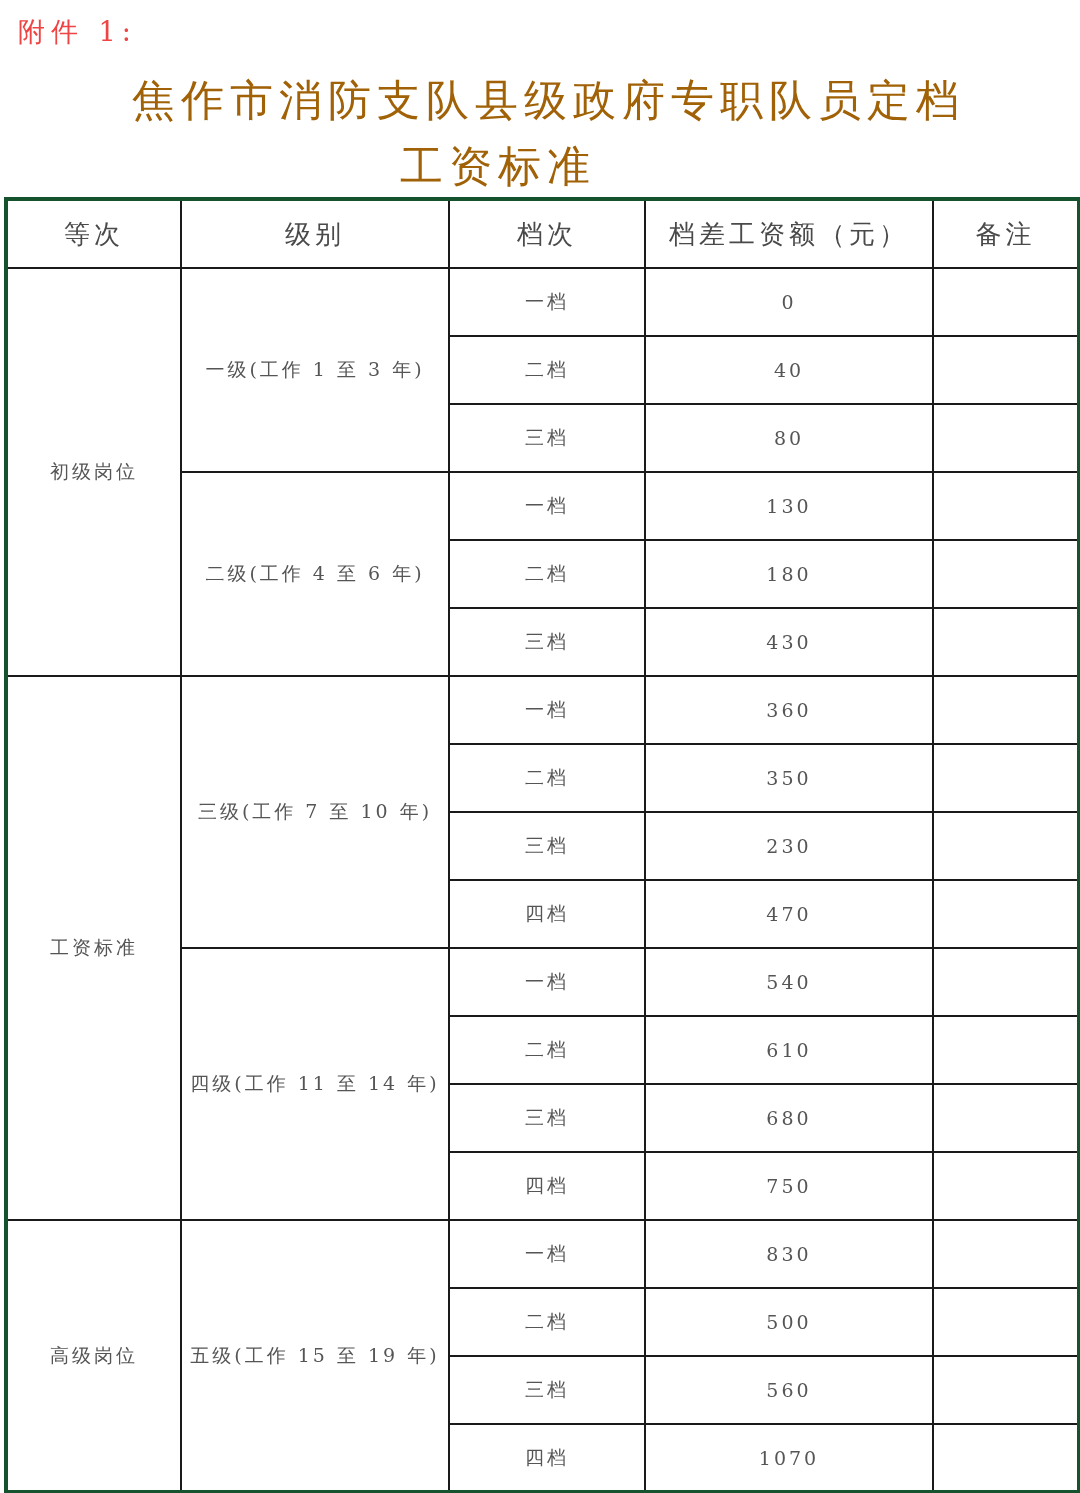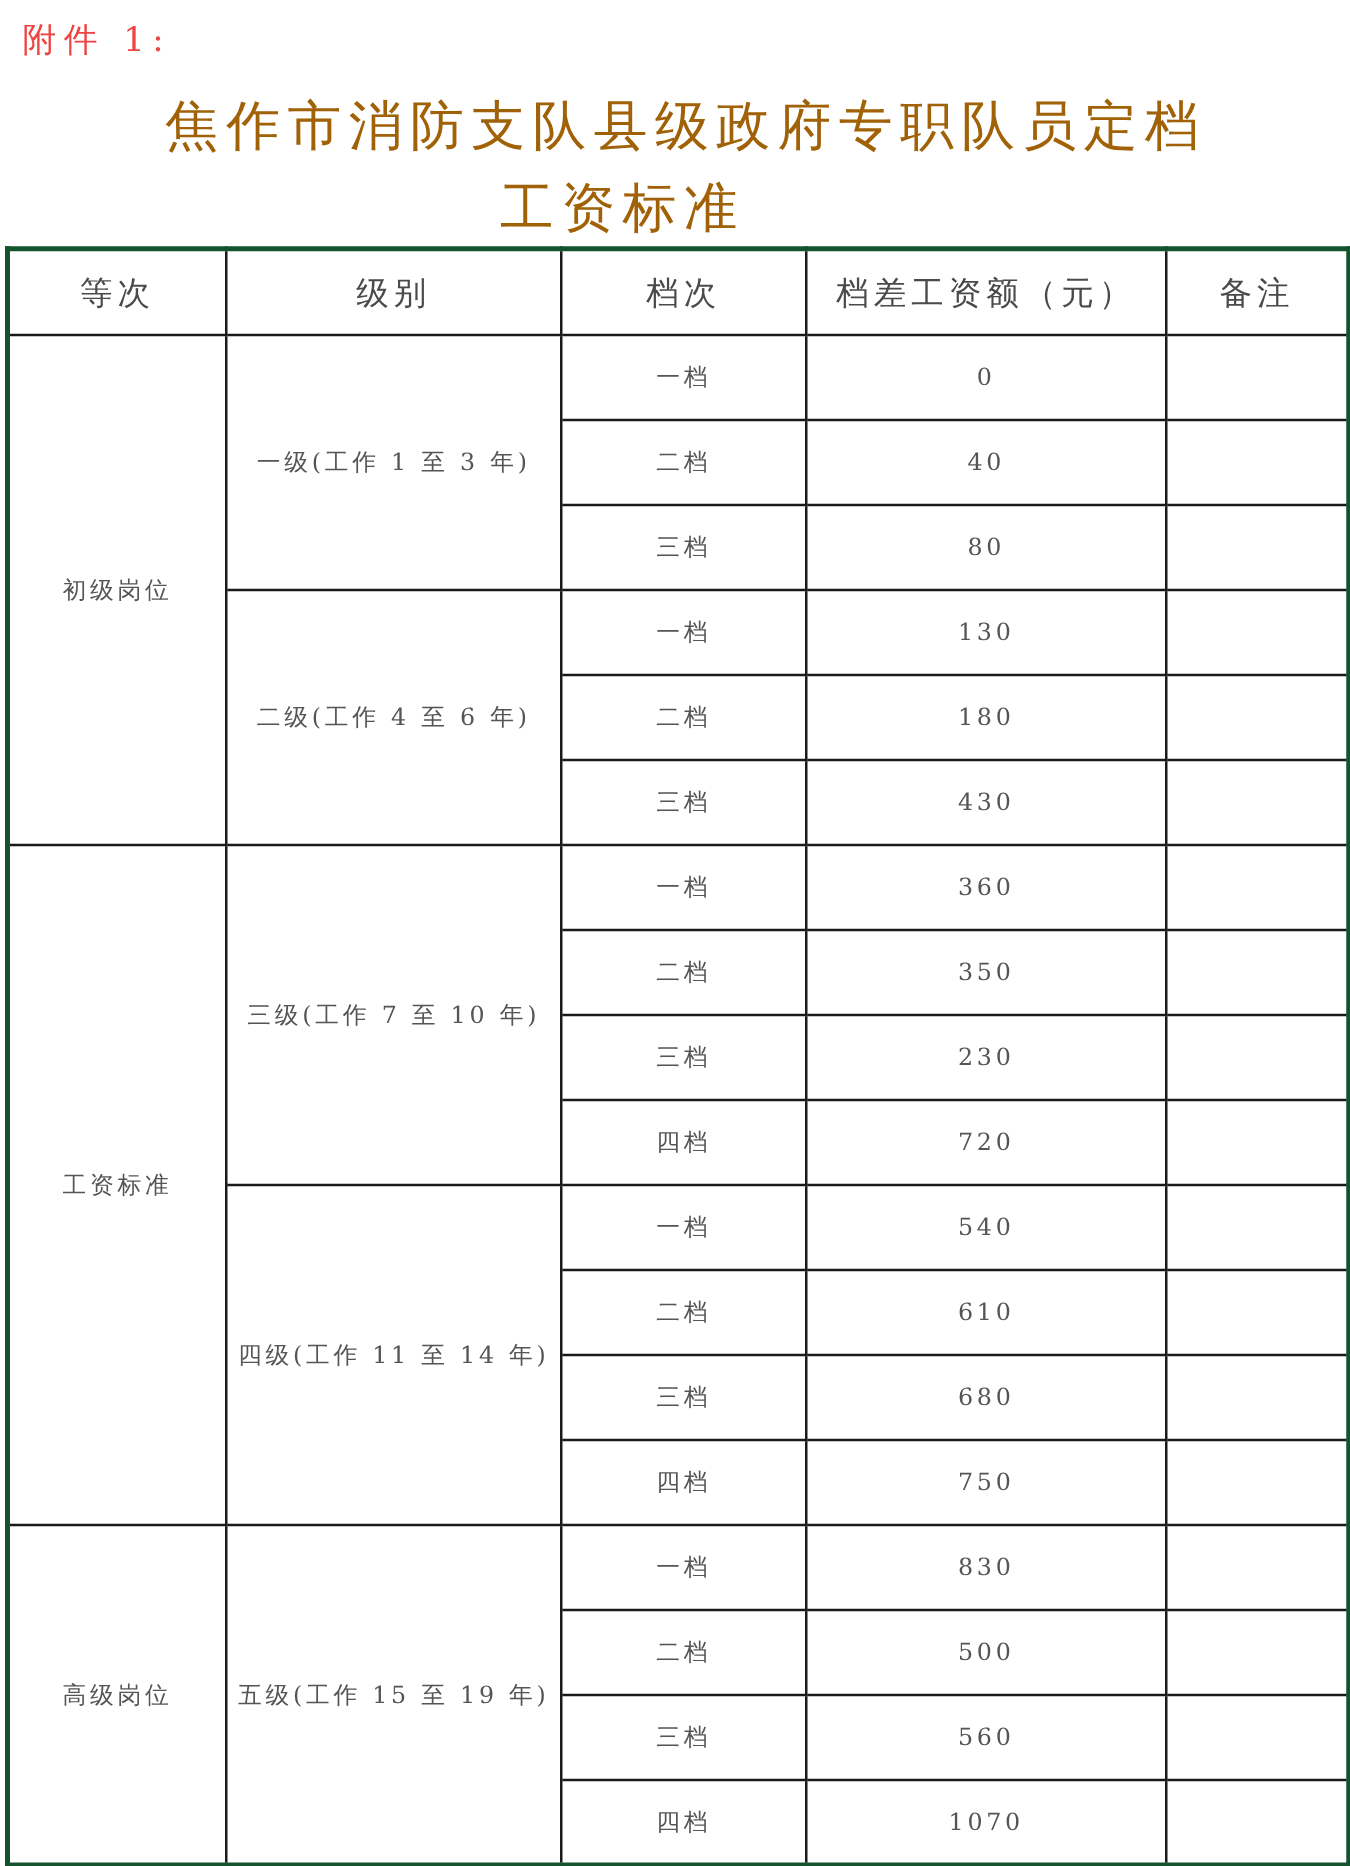--- a/index.html
+++ b/index.html
@@ -134,21 +134,21 @@
       <td class="val">350</td>
       <td></td>
     </tr>
     <tr>
       <td>三档</td>
       <td class="val">230</td>
       <td></td>
     </tr>
     <tr>
       <td>四档</td>
-      <td class="val">720</td>
+      <td class="val">470</td>
       <td></td>
     </tr>
     <tr>
       <td class="level" rowspan="4">四级(工作 11 至 14 年)</td>
       <td>一档</td>
       <td class="val">540</td>
       <td></td>
     </tr>
     <tr>
       <td>二档</td>

